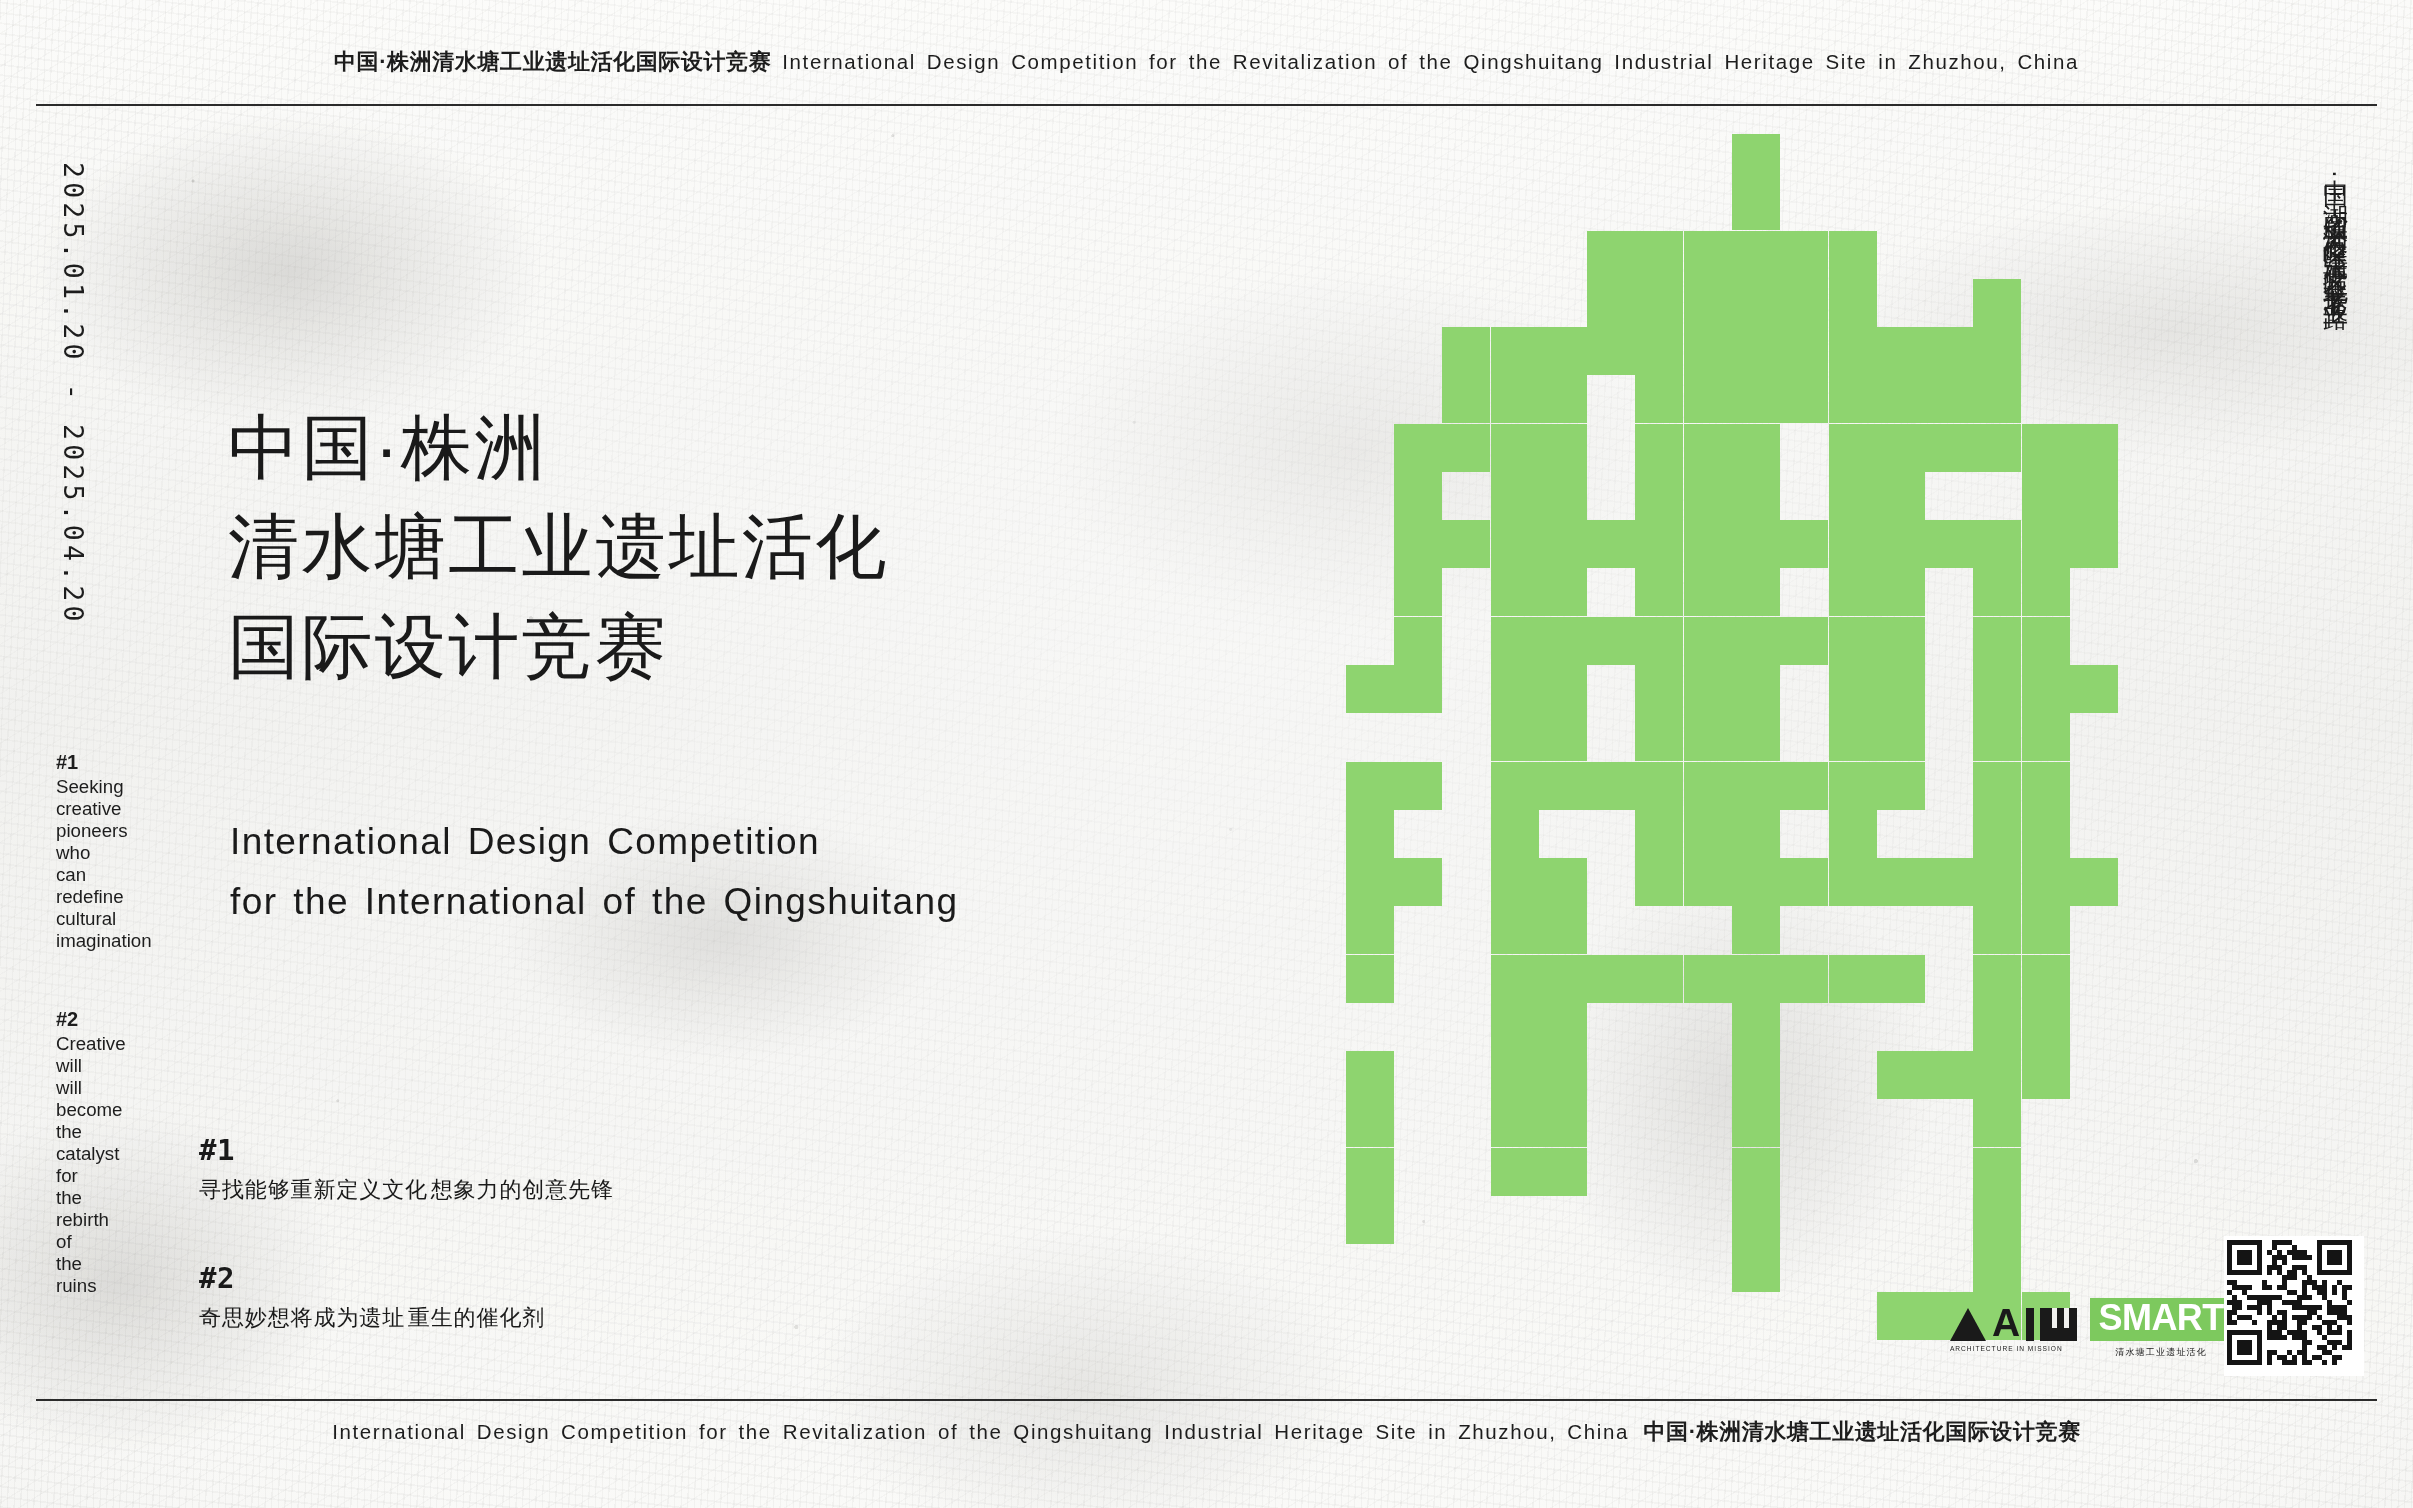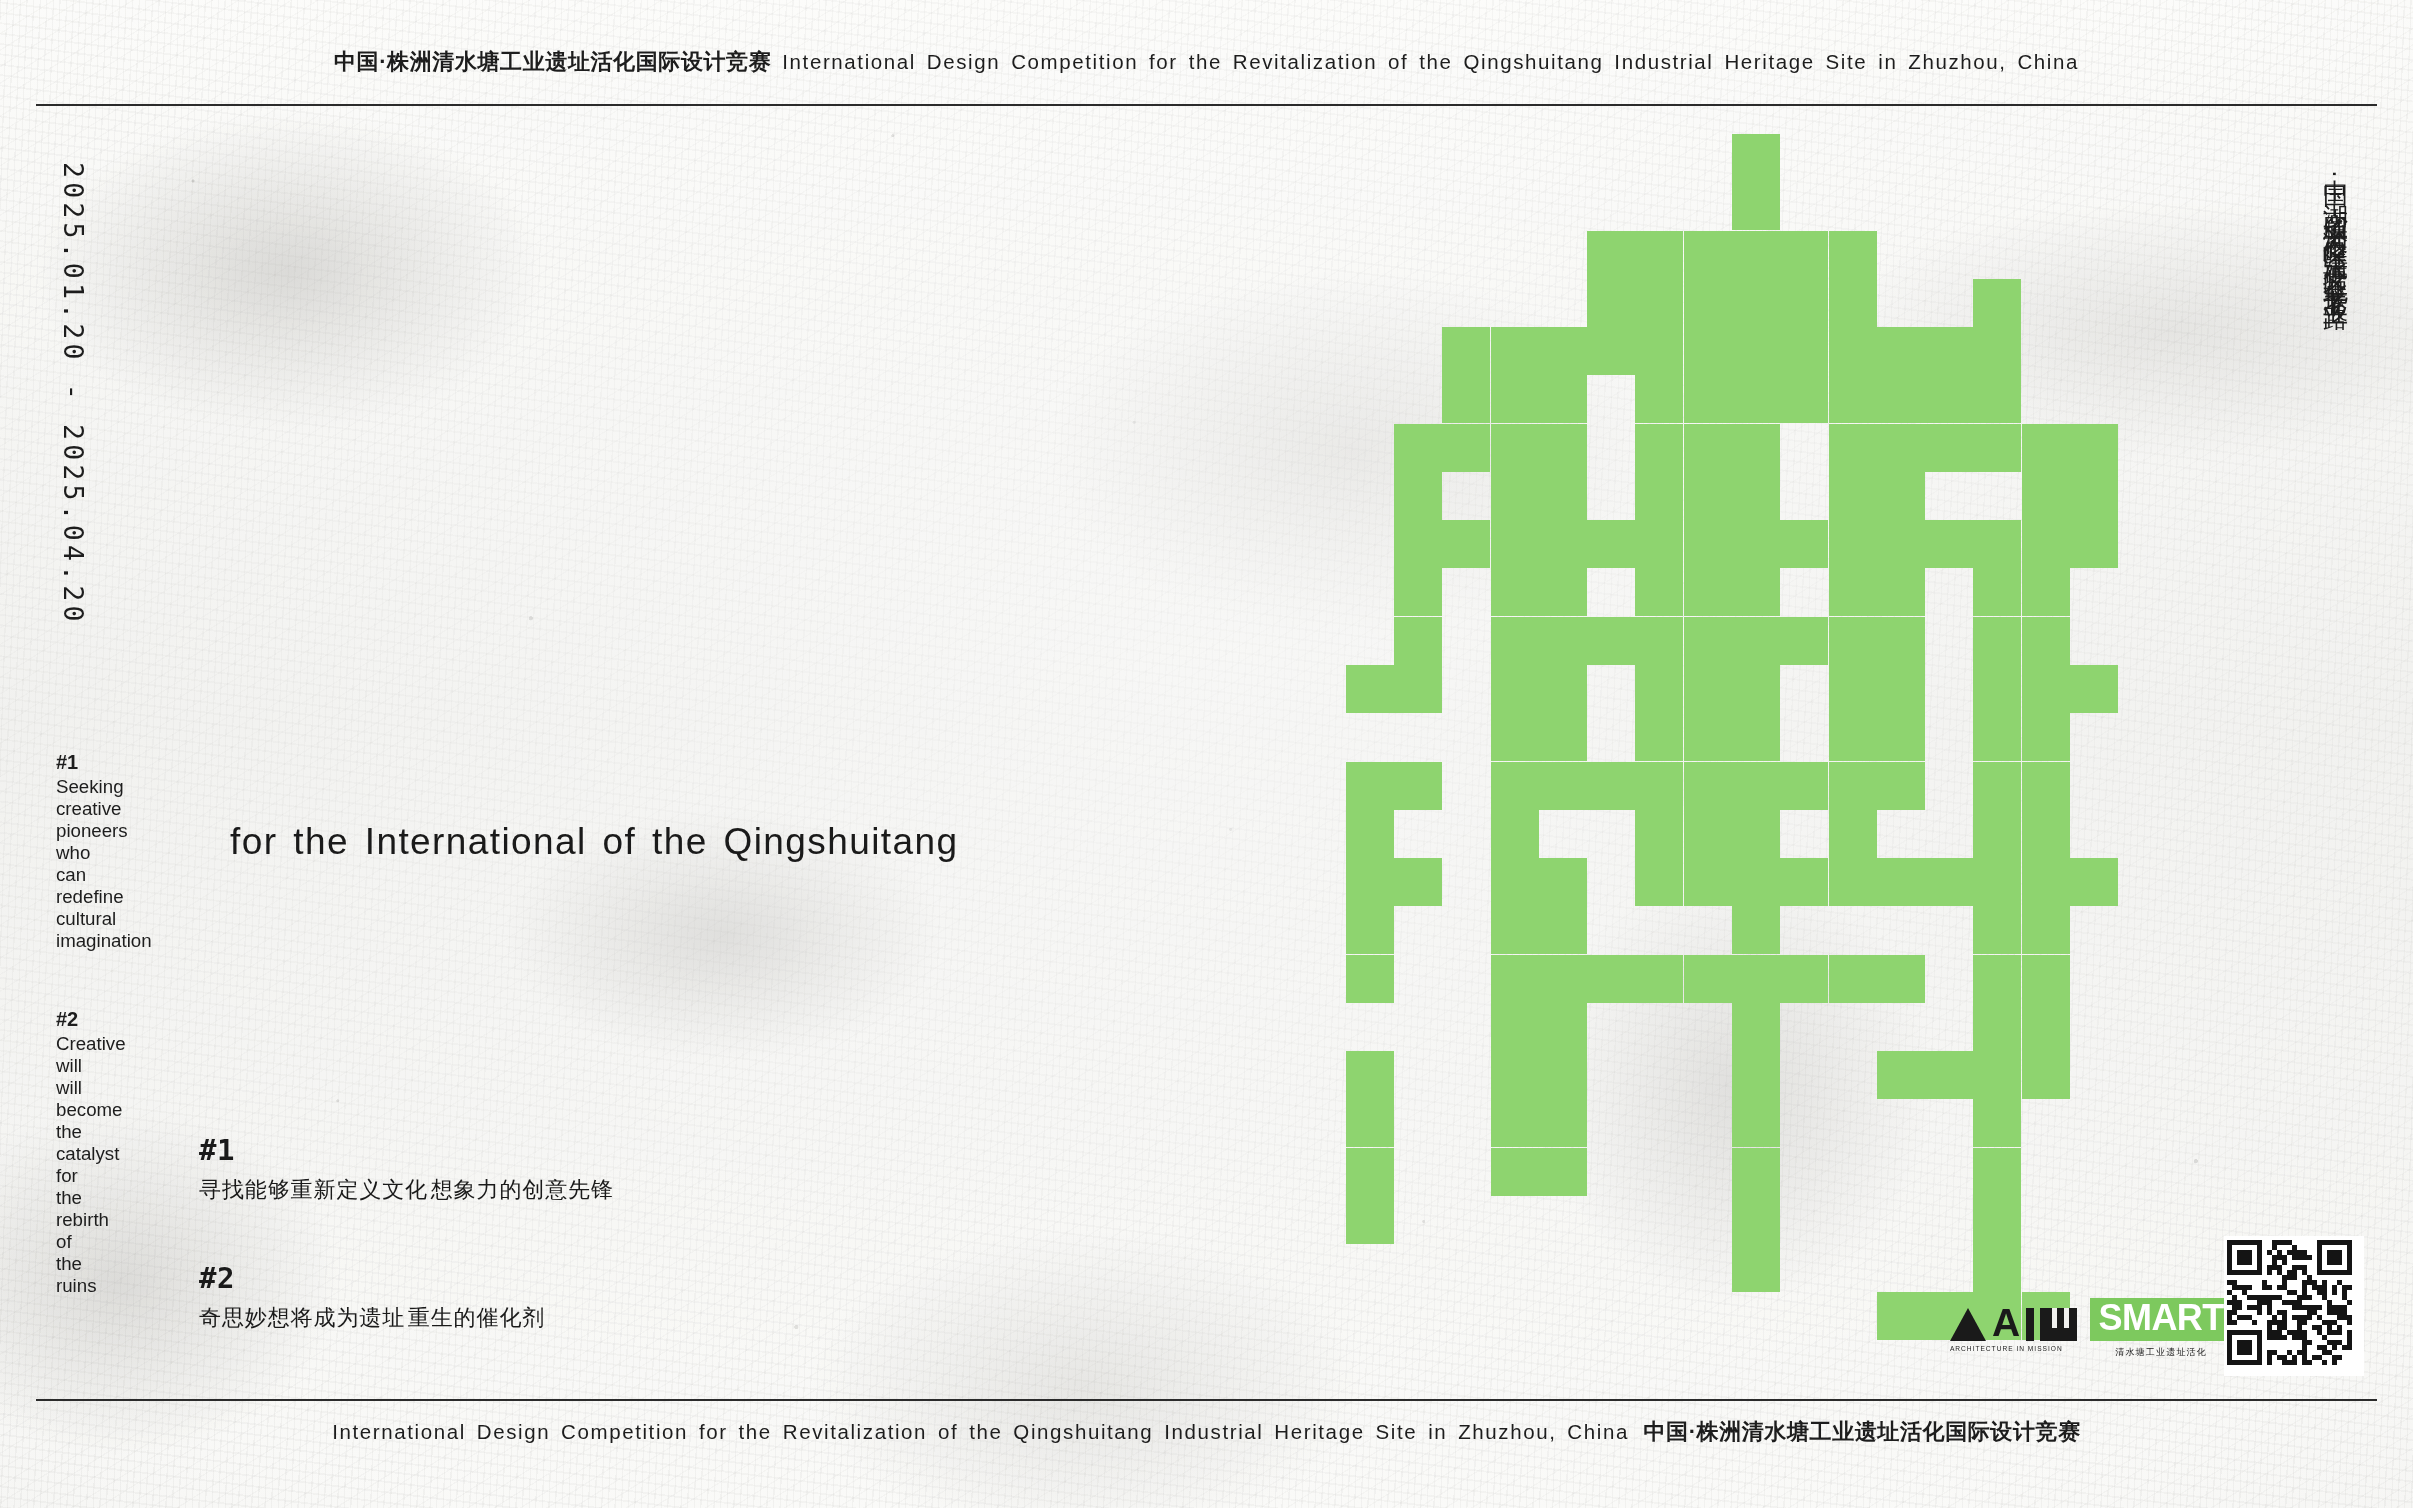--- a/index.html
+++ b/index.html
@@ -385,22 +385,28 @@
       <span>catalyst</span>
       <span>for</span>
       <span>the</span>
       <span>rebirth</span>
       <span>of</span>
       <span>the</span>
       <span>ruins</span>
     </span>
   </div>
 
+  <div class="title-cn">
+    <div>中国·株洲</div>
+    <div>清水塘工业遗址活化</div>
+    <div>国际设计竞赛</div>
+  </div>
 
   <div class="title-en">
+    <div>International Design Competition</div>
     <div>for the International of the Qingshuitang</div>
   </div>
 
   <div class="cn-note" id="cn-note-1">
     <span class="num">#1</span>
     <span class="line">寻找能够重新定义文化</span>
     <span class="line">想象力的创意先锋</span>
   </div>
   <div class="cn-note" id="cn-note-2">
     <span class="num">#2</span>

